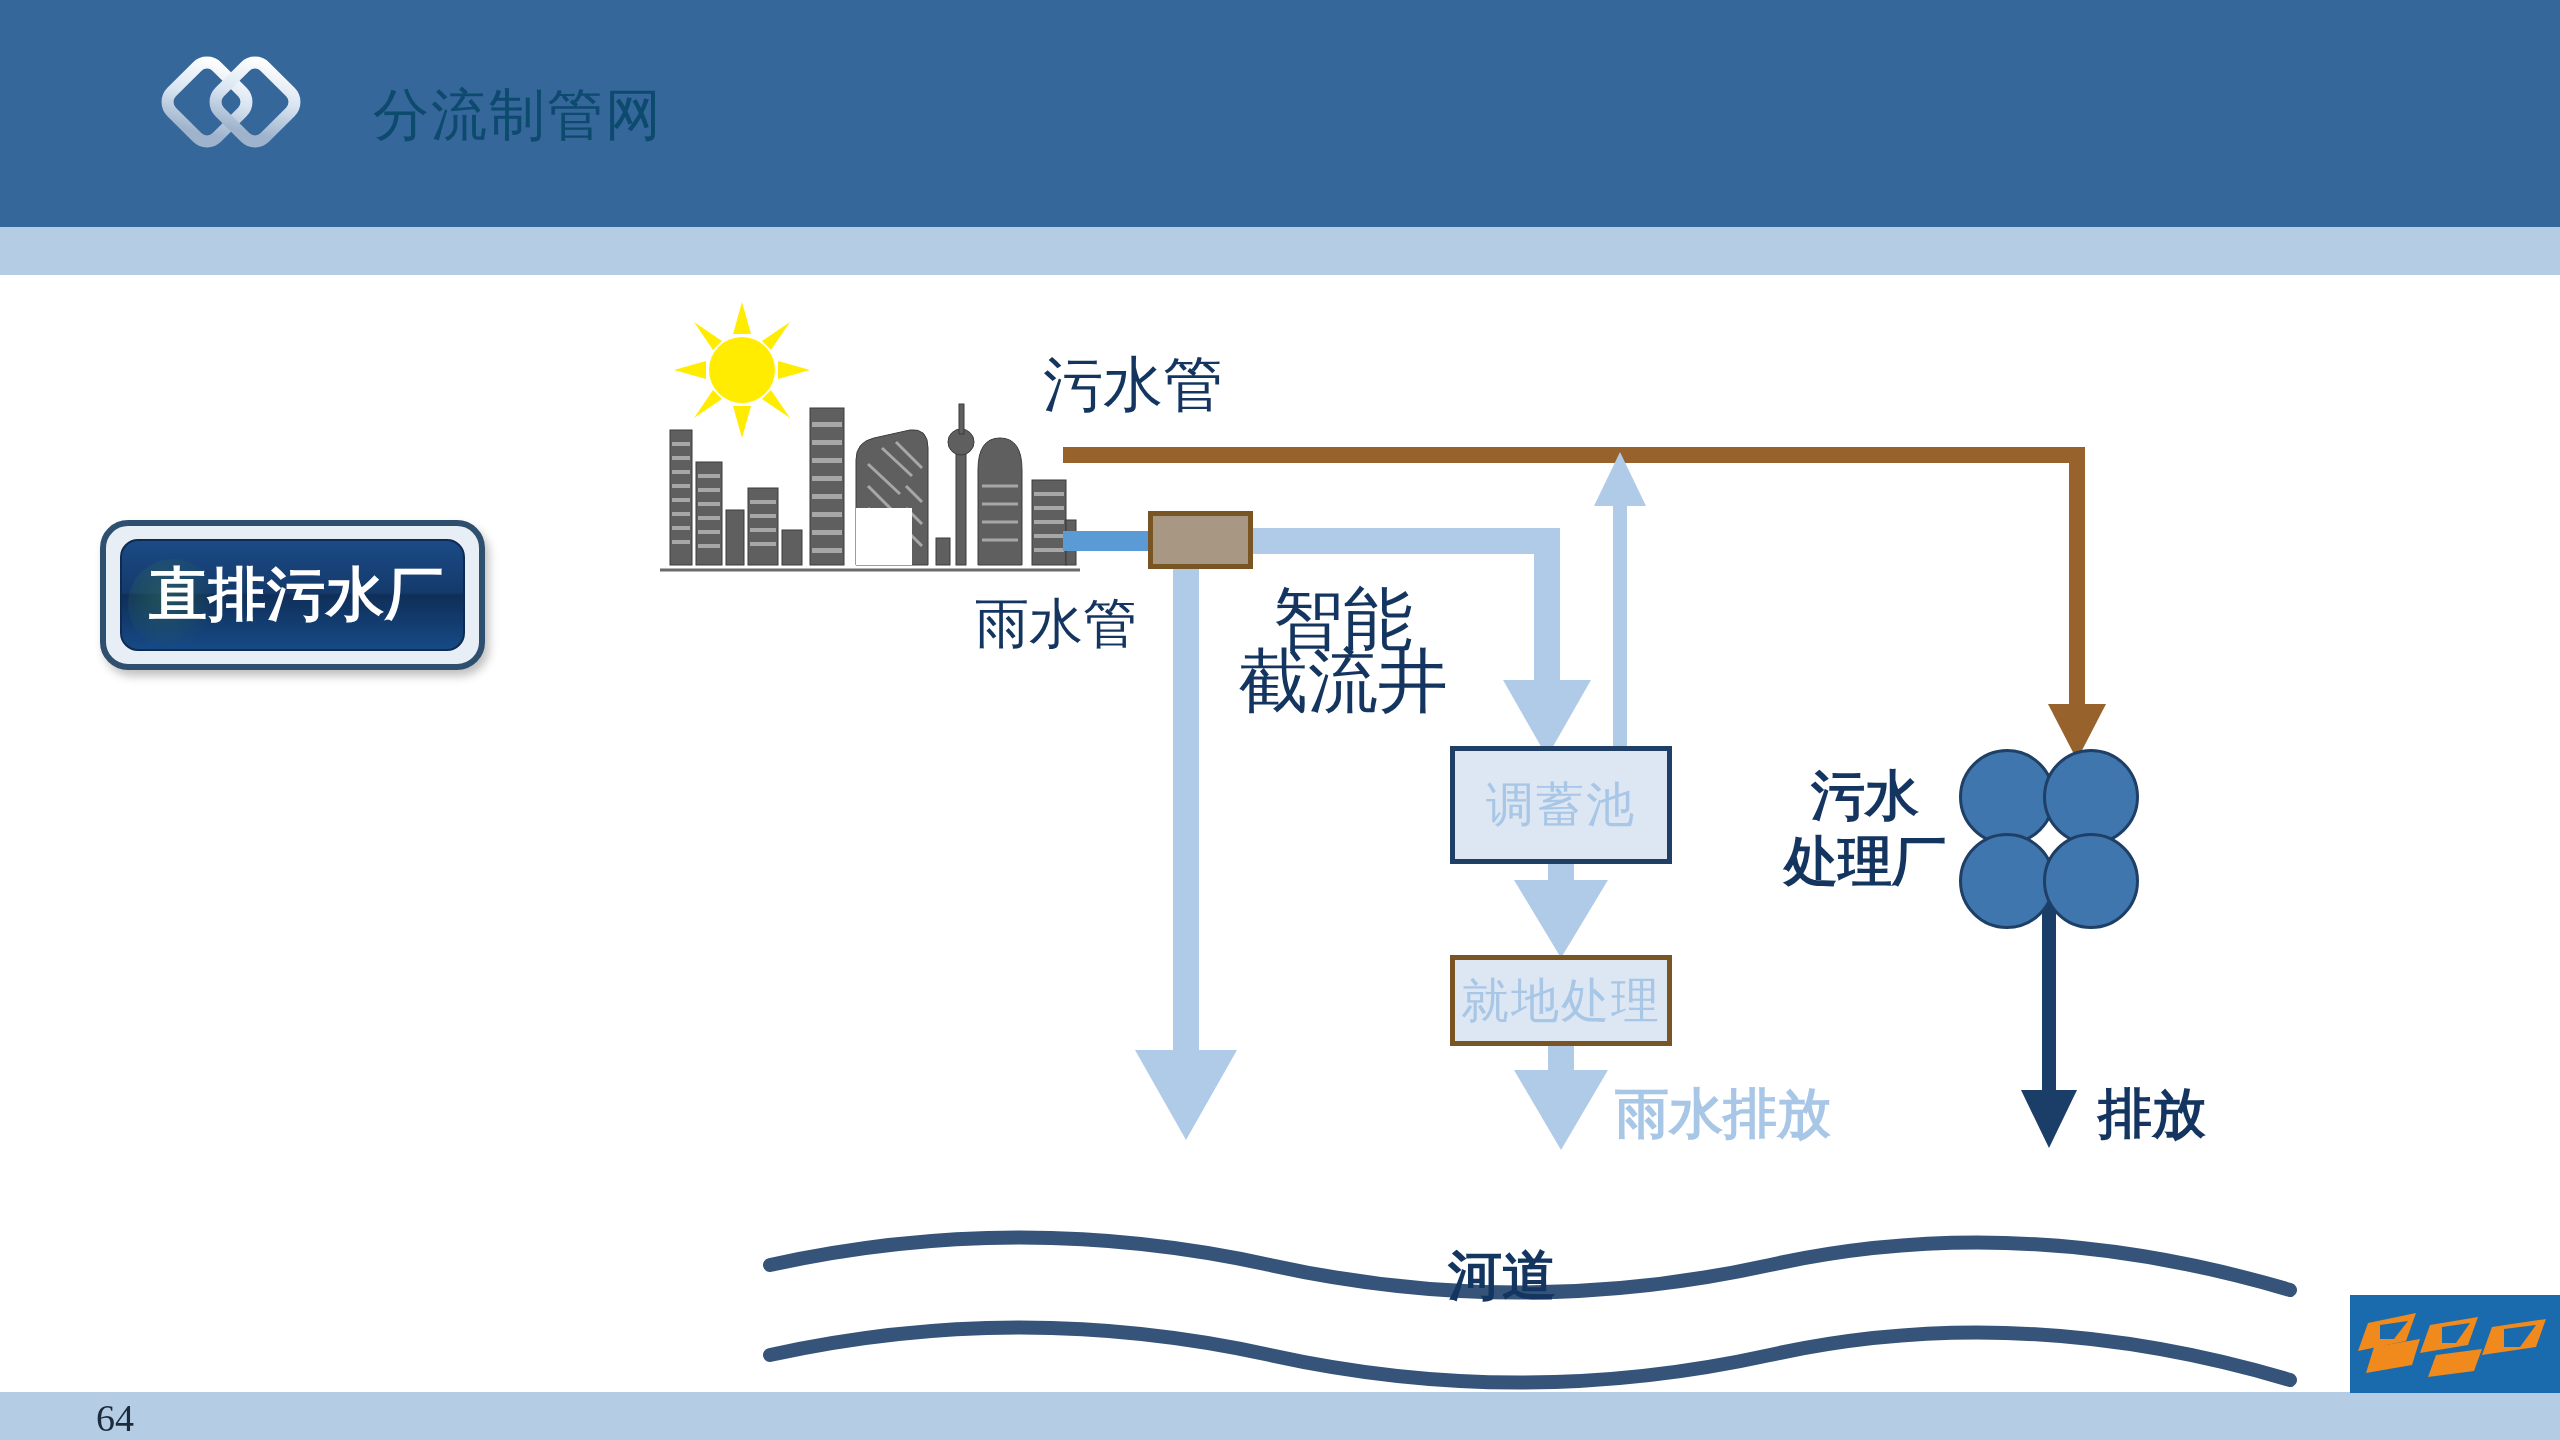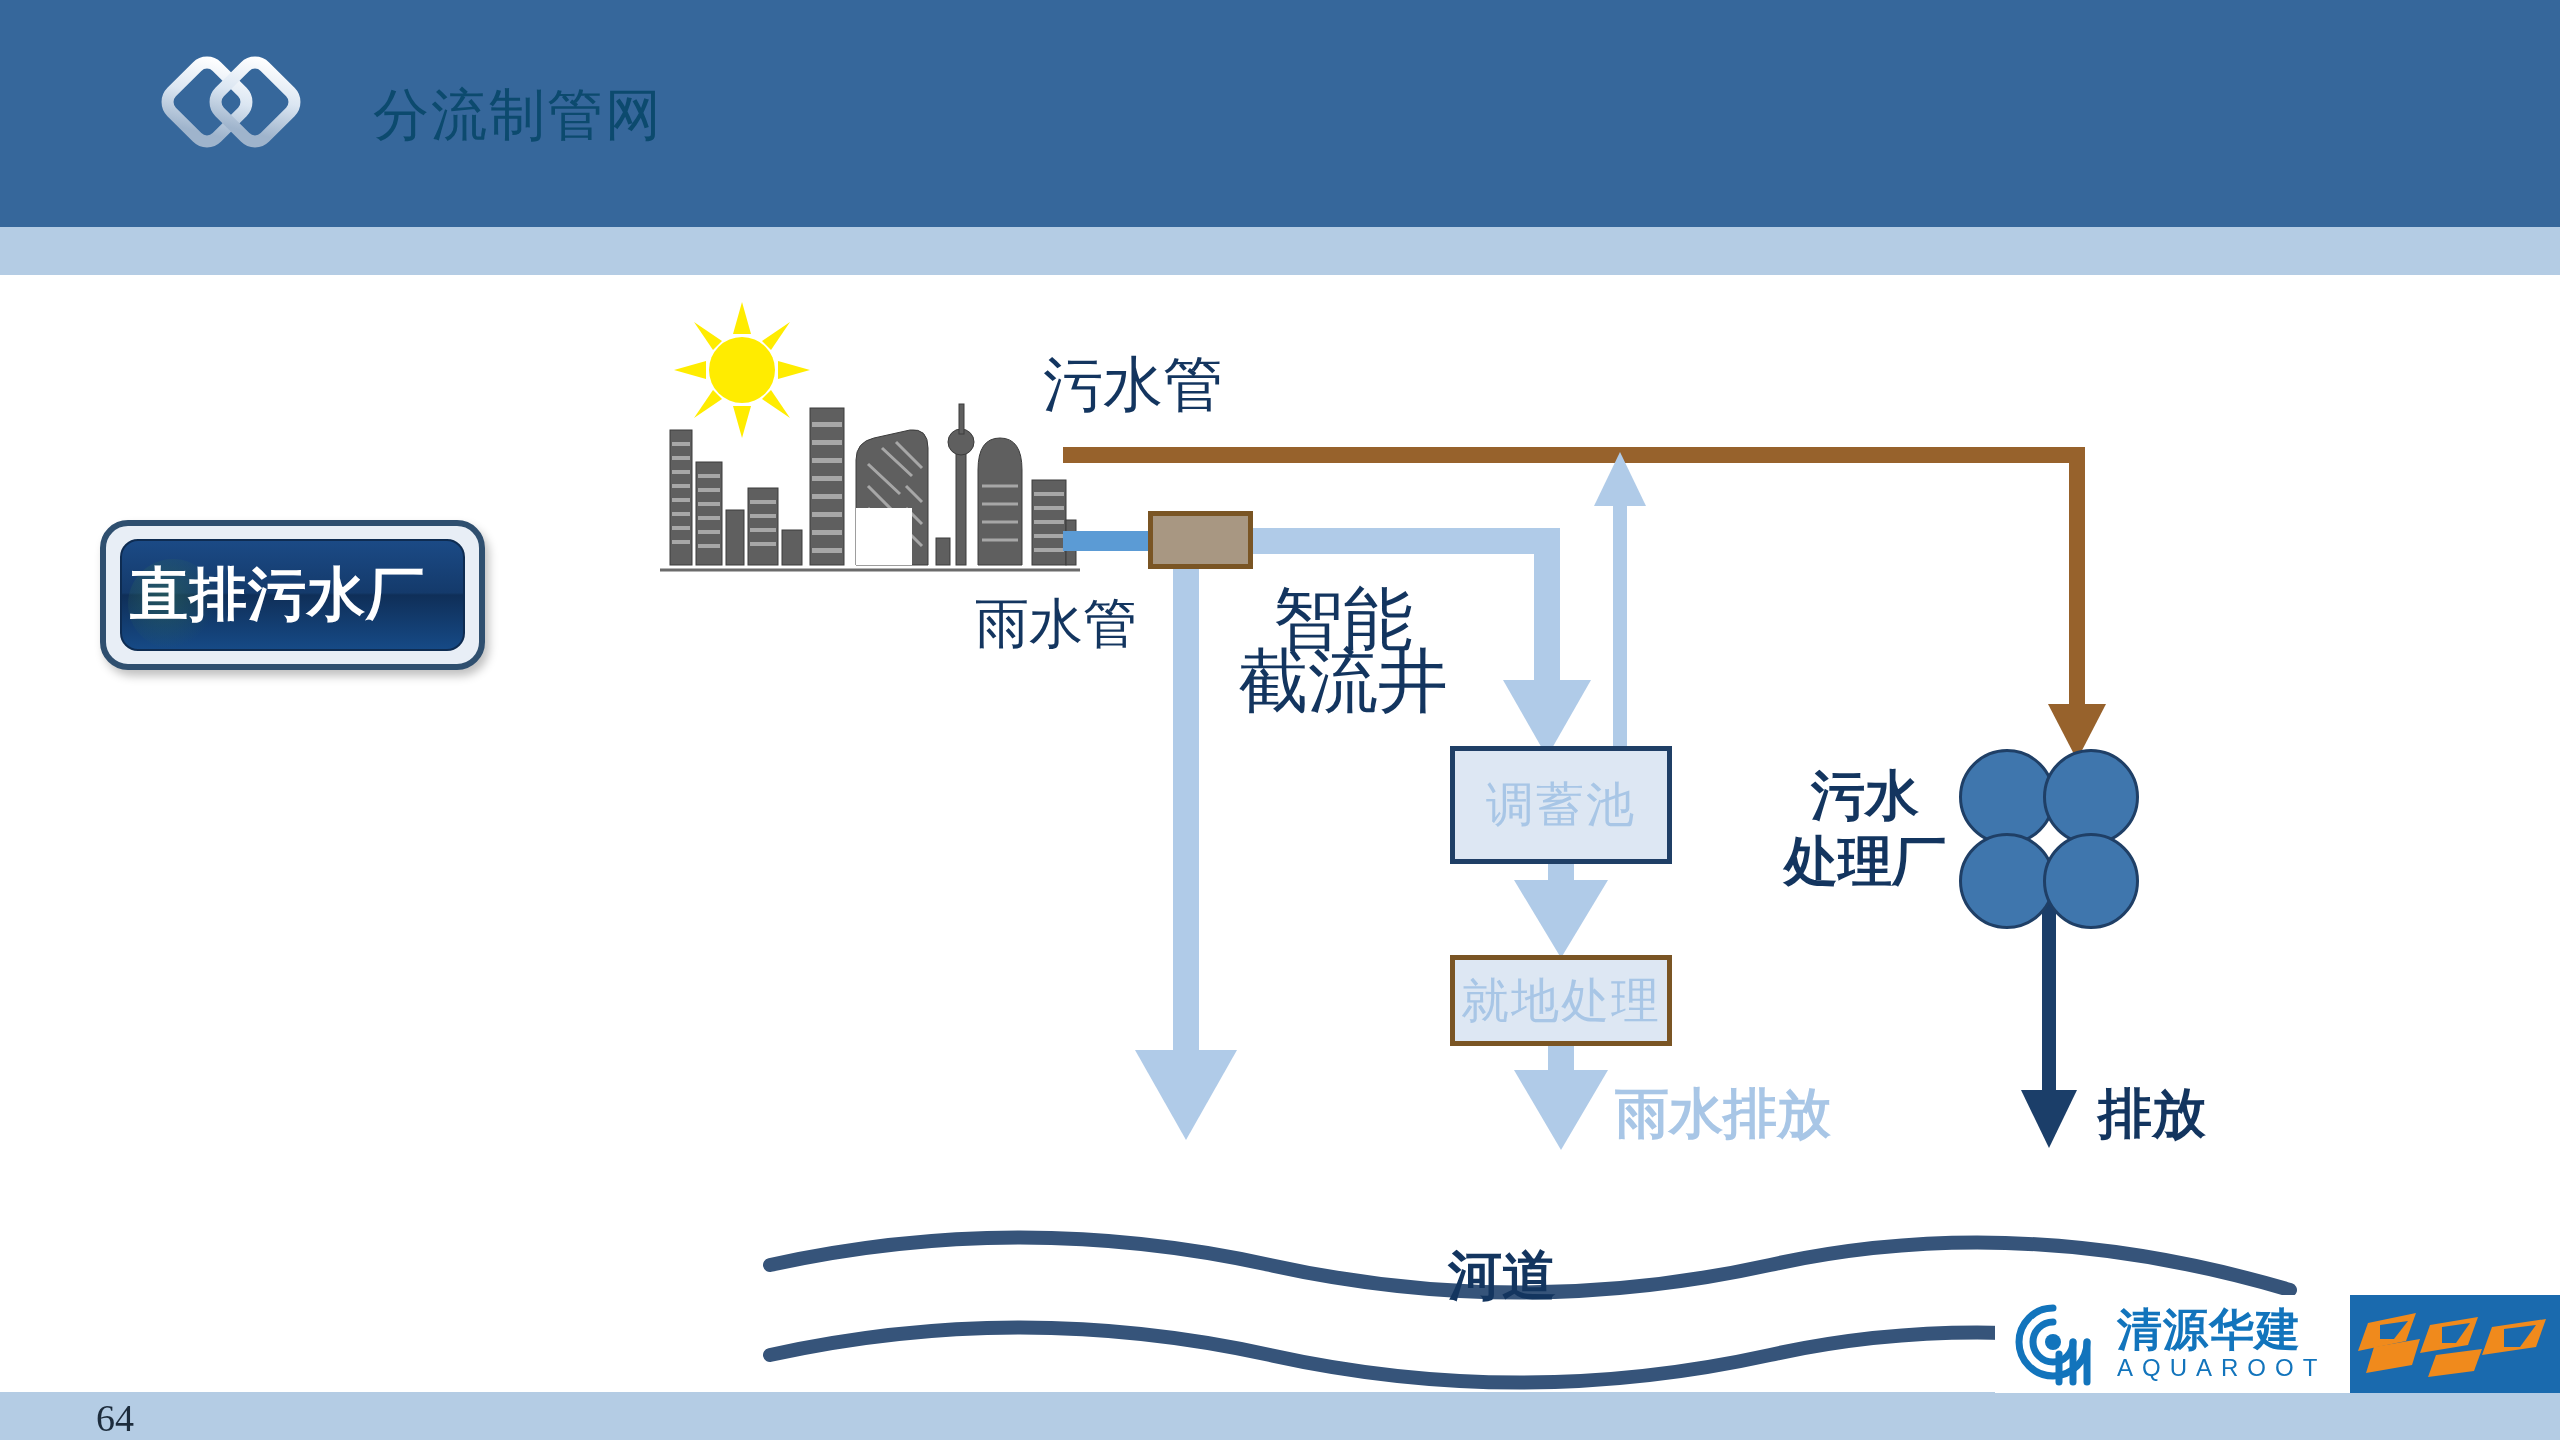--- a/index.html
+++ b/index.html
@@ -16,21 +16,21 @@
              font-weight:400;white-space:nowrap;}
 
   
   .badge{position:absolute;left:100px;top:520px;width:385px;height:150px;
          border-radius:28px;background:#e8eef6;border:6px solid #2f4f6f;
          box-shadow:4px 6px 10px rgba(0,0,0,.25);box-sizing:border-box;
          padding:13px 14px;}
   .badge-inner{width:100%;height:100%;border-radius:18px;box-sizing:border-box;
         background:linear-gradient(180deg,#1b4a85 0%,#143a6b 48%,#0f2f58 50%,#164a86 100%);
         border:2px solid #0e2c52;position:relative;overflow:hidden;
-        display:flex;align-items:center;padding-left:8px;}
+        display:flex;align-items:center;justify-content:center;padding-left:8px;}
   .badge-inner::before{content:"";position:absolute;left:6px;top:18px;width:90px;height:90px;
         border-radius:50%;background:radial-gradient(circle at 40% 40%,rgba(50,110,90,.55),rgba(20,60,110,0) 70%);}
   .badge-text{color:#ffffff;font-size:58px;font-weight:700;letter-spacing:1px;
         white-space:nowrap;position:relative;z-index:2;}
 
   
   .sun{position:absolute;left:672px;top:300px;width:140px;height:140px;}
 
   
   .skyline{position:absolute;left:660px;top:390px;width:420px;height:185px;}
@@ -264,36 +264,20 @@
 
   <div class="lbl lbl-pale l-rain-out">雨水排放</div>
 
   <div class="lbl lbl-navy l-discharge">排放</div>
 
   <div class="lbl lbl-navy l-river">河道</div>
 
   <div class="foot-bar"></div>
   <div class="pagenum">64</div>
 
-  <div class="logo-aqua">
-    <svg class="aqua-mark" viewBox="0 0 118 92">
-      <g fill="none" stroke="#1274bc" stroke-width="7" stroke-linecap="round">
-        <path d="M58 10 A34 34 0 1 0 92 44"></path>
-        <path d="M58 24 A20 20 0 1 0 78 44"></path>
-        <circle cx="58" cy="44" r="8" fill="#1274bc" stroke="none"></circle>
-        <path d="M92 44 L92 84"></path>
-        <path d="M78 44 L78 84"></path>
-        <path d="M64 56 L64 84"></path>
-      </g>
-    </svg>
-    <div class="aqua-txt">
-      <div class="aqua-cn">清源华建</div>
-      <div class="aqua-en">AQUAROOT</div>
-    </div>
-  </div>
 
   <div class="logo-bgw">
     <svg viewBox="0 0 210 98" width="210" height="98">
       <g fill="#f08a1c">
         <polygon points="18,28 66,18 56,46 8,56"></polygon>
         <polygon points="24,52 70,44 62,70 16,78"></polygon>
         <polygon points="80,30 128,22 118,50 70,58"></polygon>
         <polygon points="86,60 132,54 124,76 78,82"></polygon>
         <polygon points="142,32 196,24 186,52 132,60"></polygon>
       </g>

